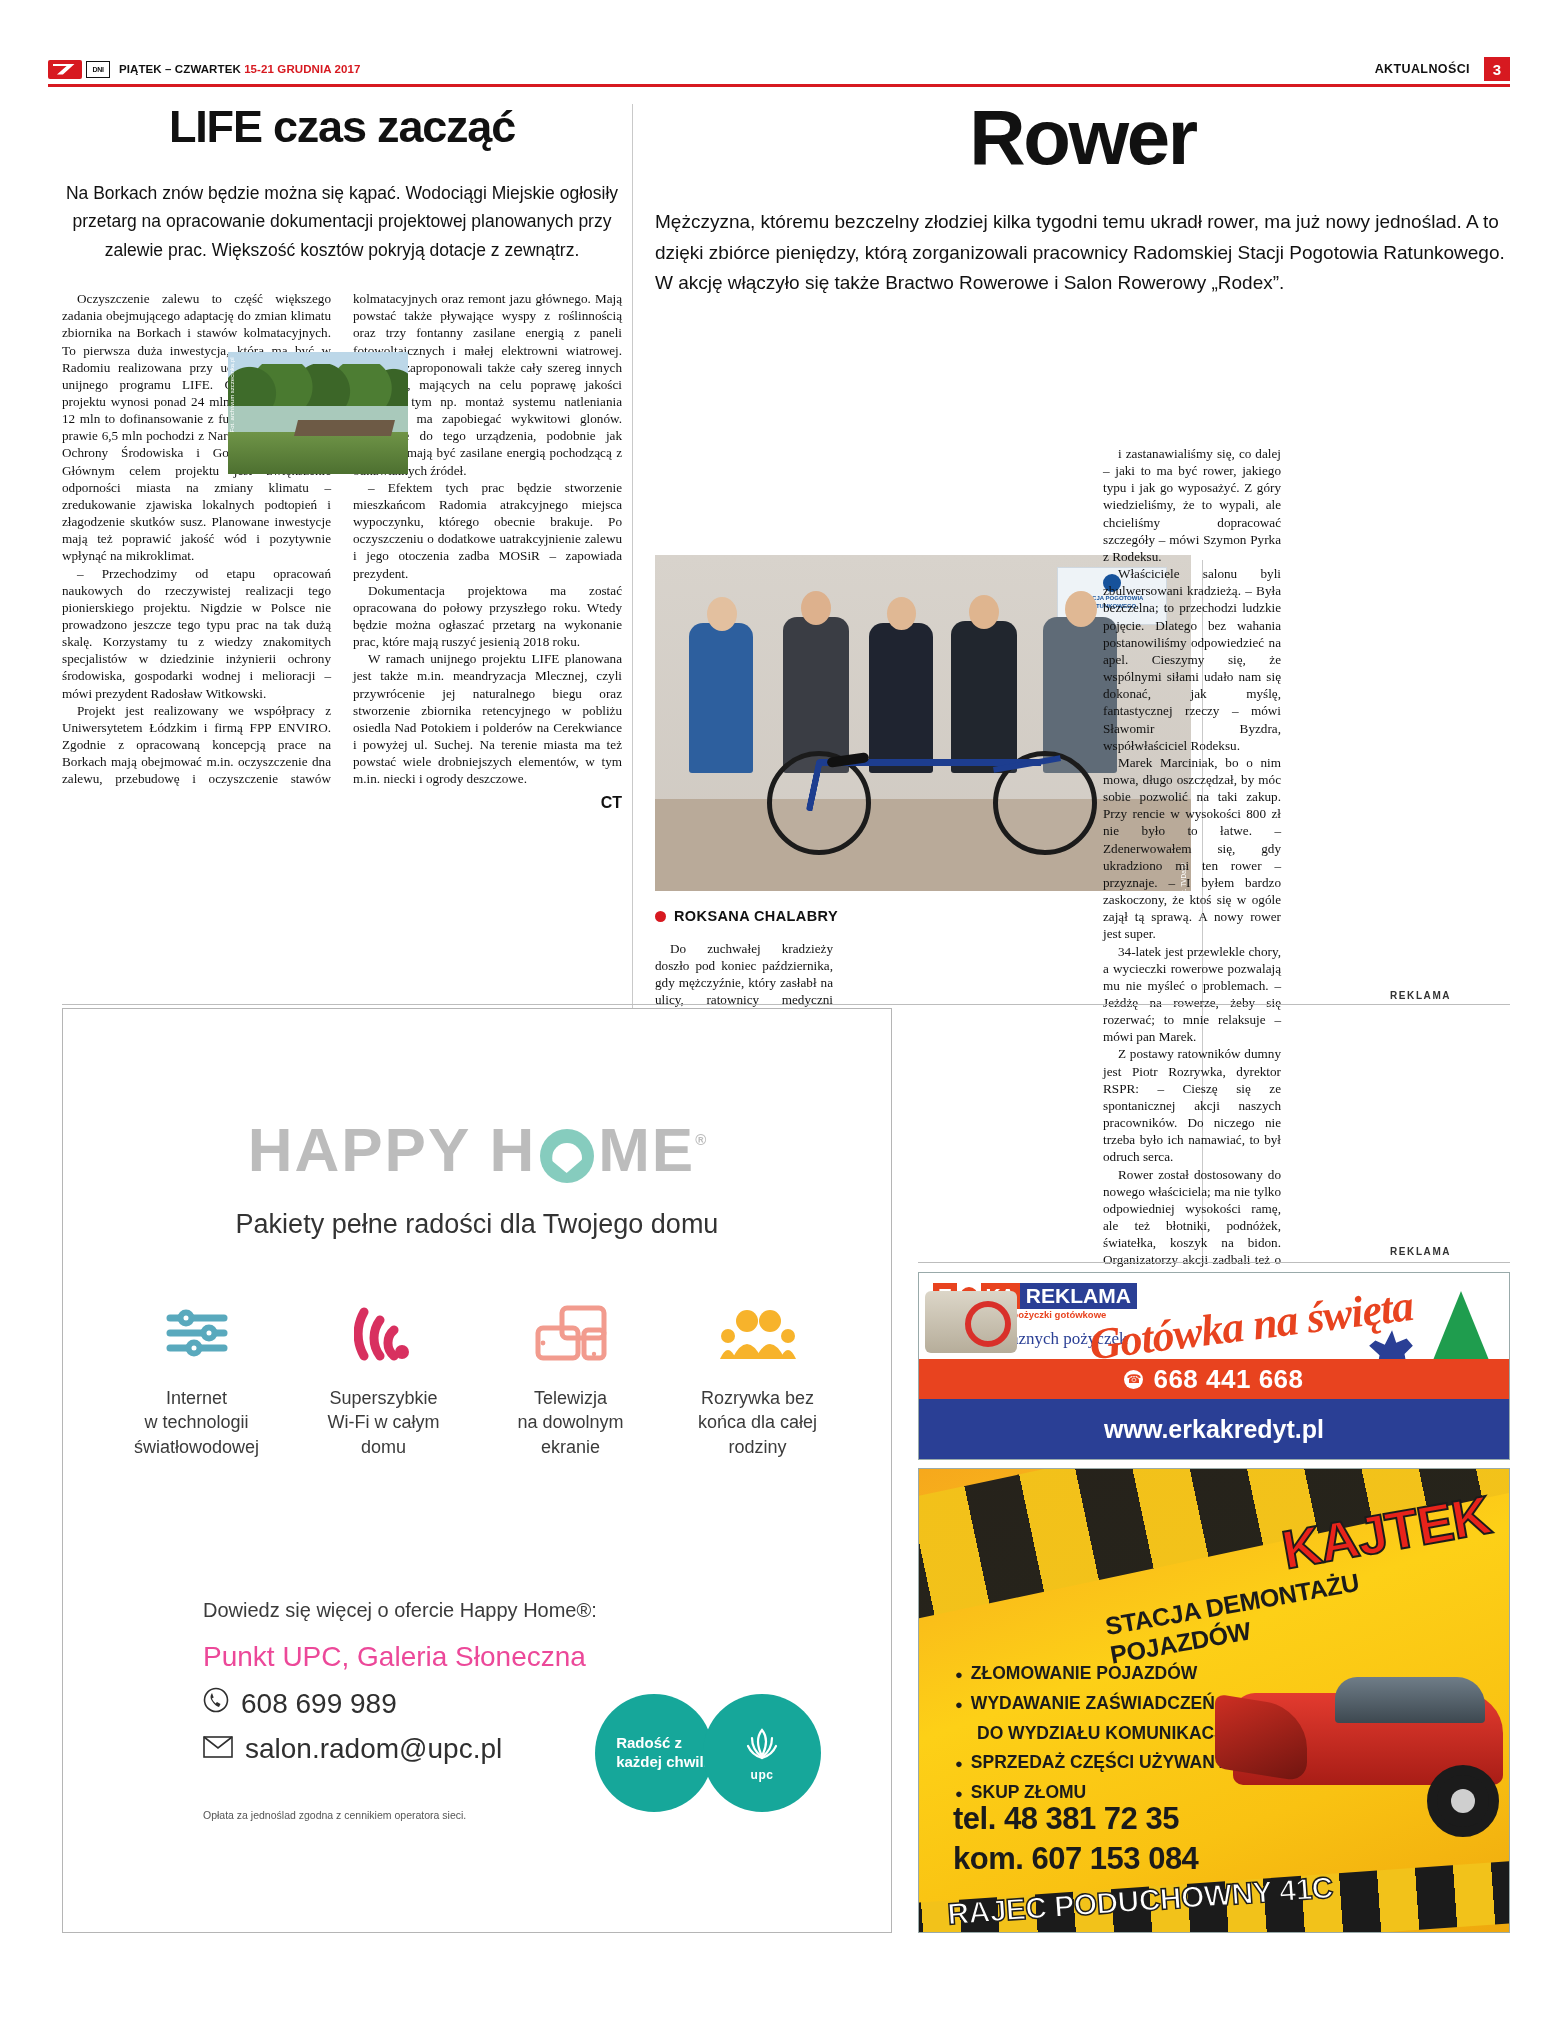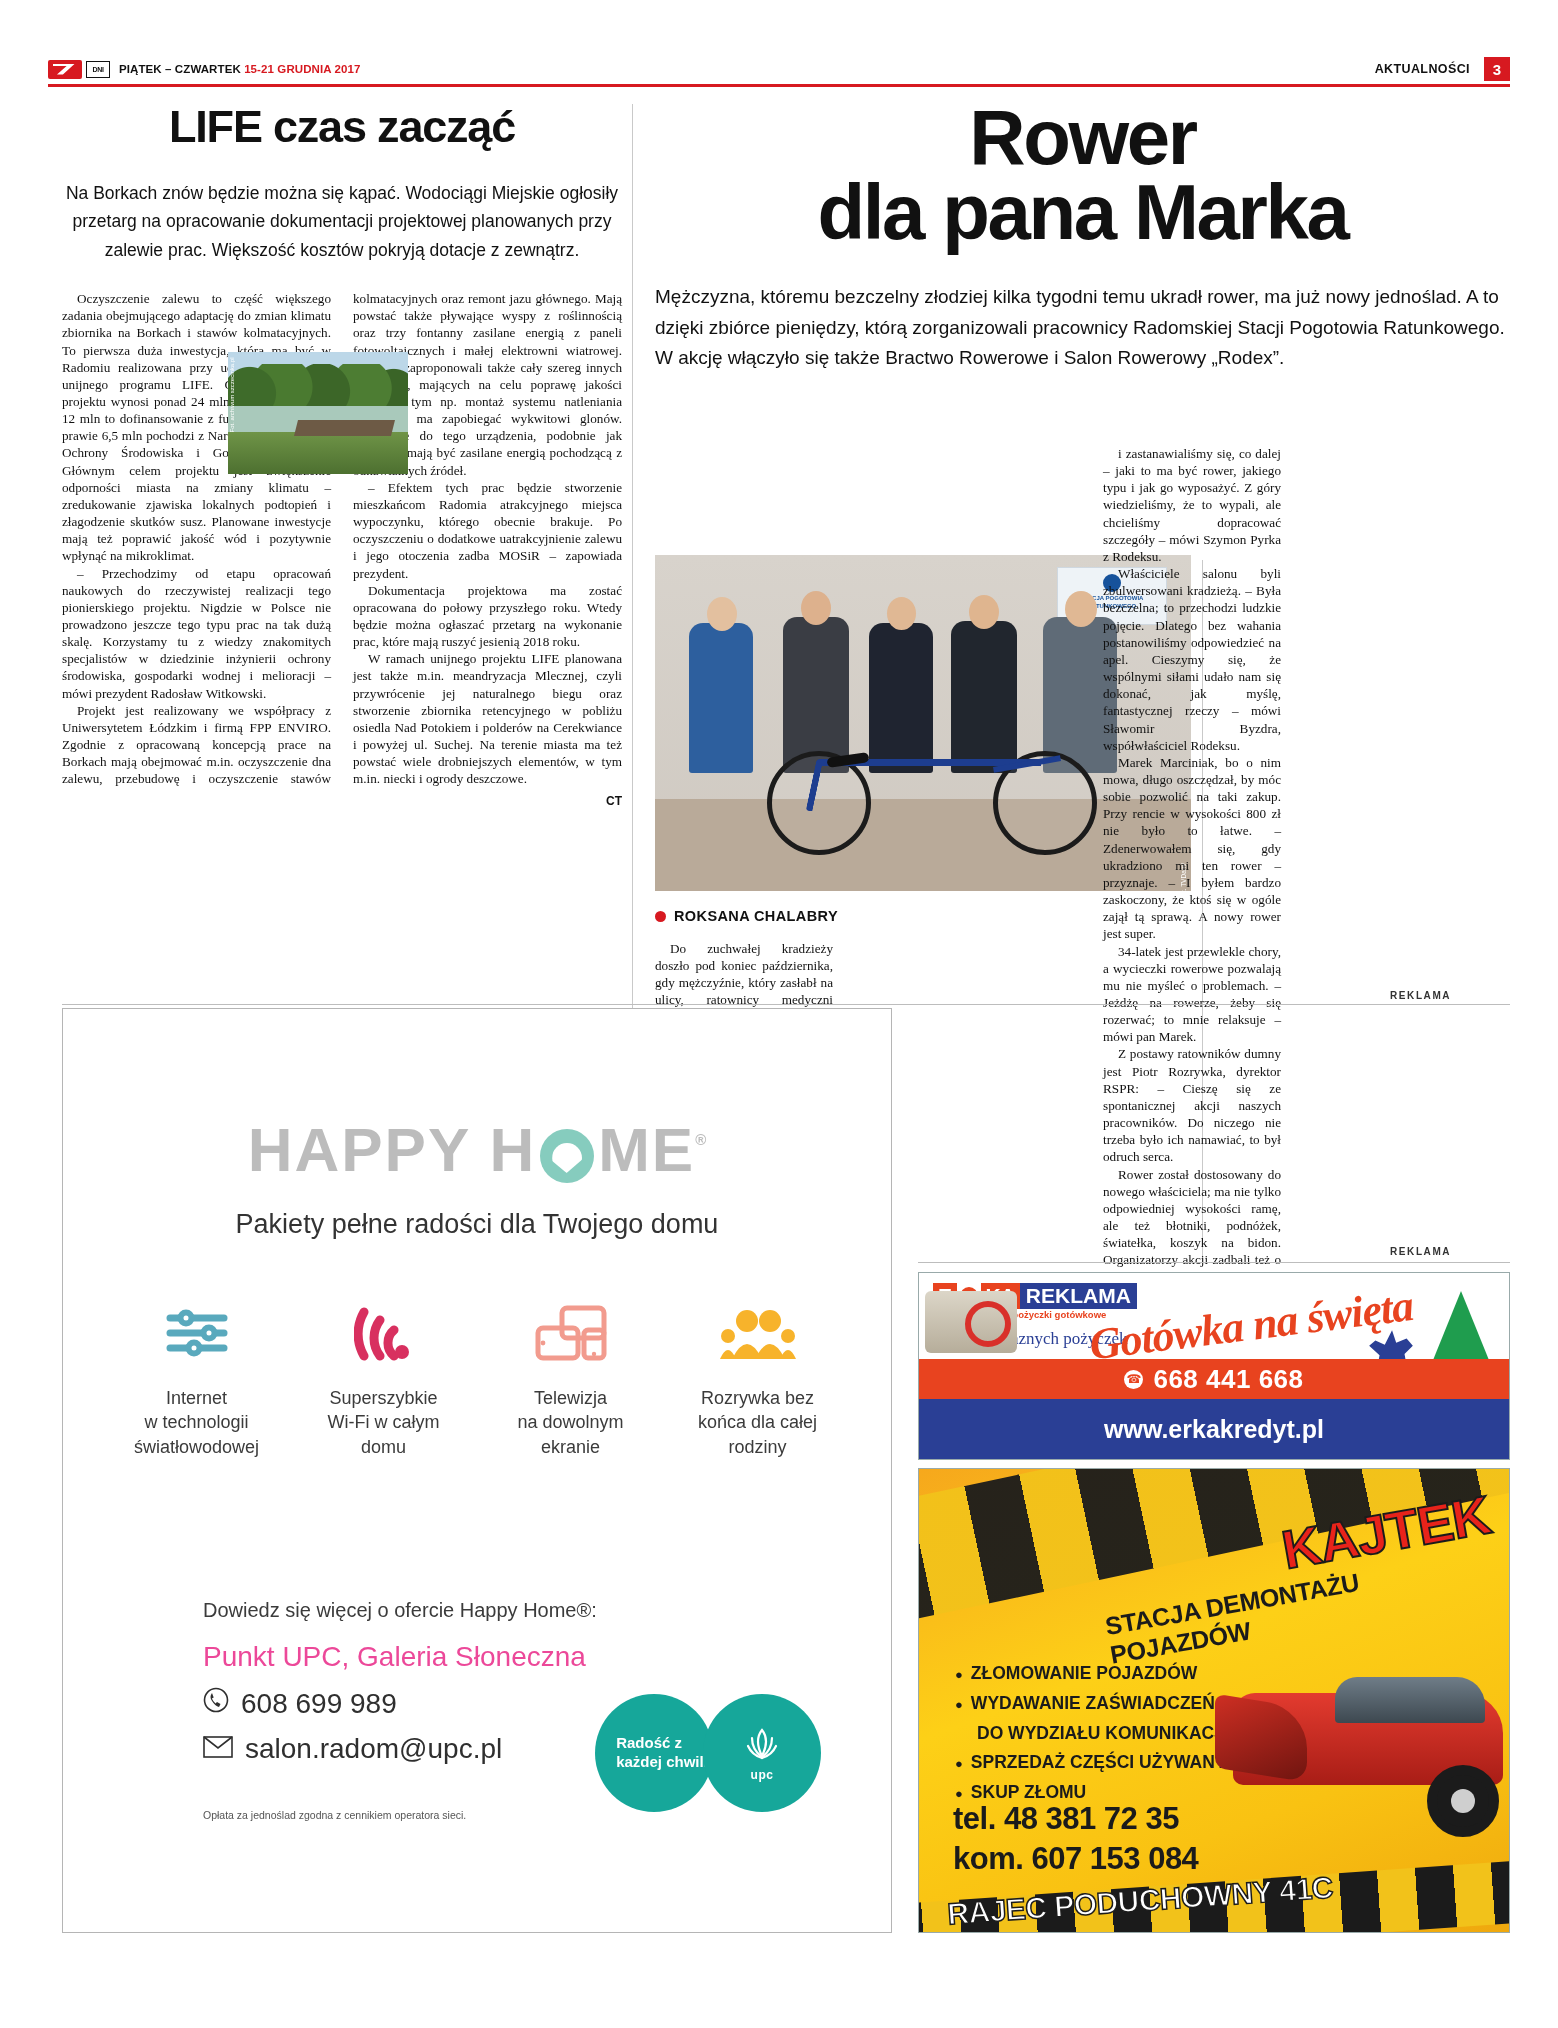--- a/index.html
+++ b/index.html
@@ -93,21 +93,21 @@
   .life-photo .grass{
     position:absolute; left:0; bottom:0; width:100%; height:42px;
     background:linear-gradient(#6f9447,#4d7030);
   }
   .life-photo .deck{
     position:absolute; left:38%; top:68px; width:54%; height:16px;
     background:#6d5a45; transform:skewX(-14deg);
   }
   .life-sign {
     margin-top:6px; text-align:right; font-family:"Liberation Sans",sans-serif;
-    font-size:12px; font-weight:bold; color:#111;
+    font-size:16px; font-weight:bold; color:#111;
   }
 
   
   .rower { position:absolute; left:655px; top:100px; width:855px; }
   .rower-head {
     text-align:center; font-size:78px; font-weight:bold; letter-spacing:-2.4px;
     line-height:0.96; color:#111;
   }
   .rower-lead {
     margin-top:32px; font-size:19px; line-height:1.62; color:#111;
@@ -411,21 +411,20 @@
       <div class="water"></div>
       <div class="grass"></div>
       <div class="deck"></div>
     </div>
     <div style="position:absolute; left:-34px; top:40px; transform:rotate(-90deg); font-size:6px; color:#fff; white-space:nowrap;">Fot. archiwum szczecinka.pl</div>
   </div>
 
   <div class="rower">
     <h1 class="rower-head">
       <span style="display:block">Rower</span>
-      <span style="display:block">dla pana Marka</span>
     </h1>
     <p class="rower-lead">Mężczyzna, któremu bezczelny złodziej kilka tygodni temu ukradł rower, ma już nowy jednoślad. A to dzięki zbiórce pieniędzy, którą zorganizowali pracownicy Radomskiej Stacji Pogotowia Ratunkowego. W akcję włączyło się także Bractwo Rowerowe i Salon Rowerowy „Rodex”.</p>
   </div>
 
   <div class="rower-photo">
     <div class="rp-wall"></div>
     <div class="rp-board">
       <span class="bl"></span>
       <span>STACJA POGOTOWIA RATUNKOWEGO</span>
     </div>

